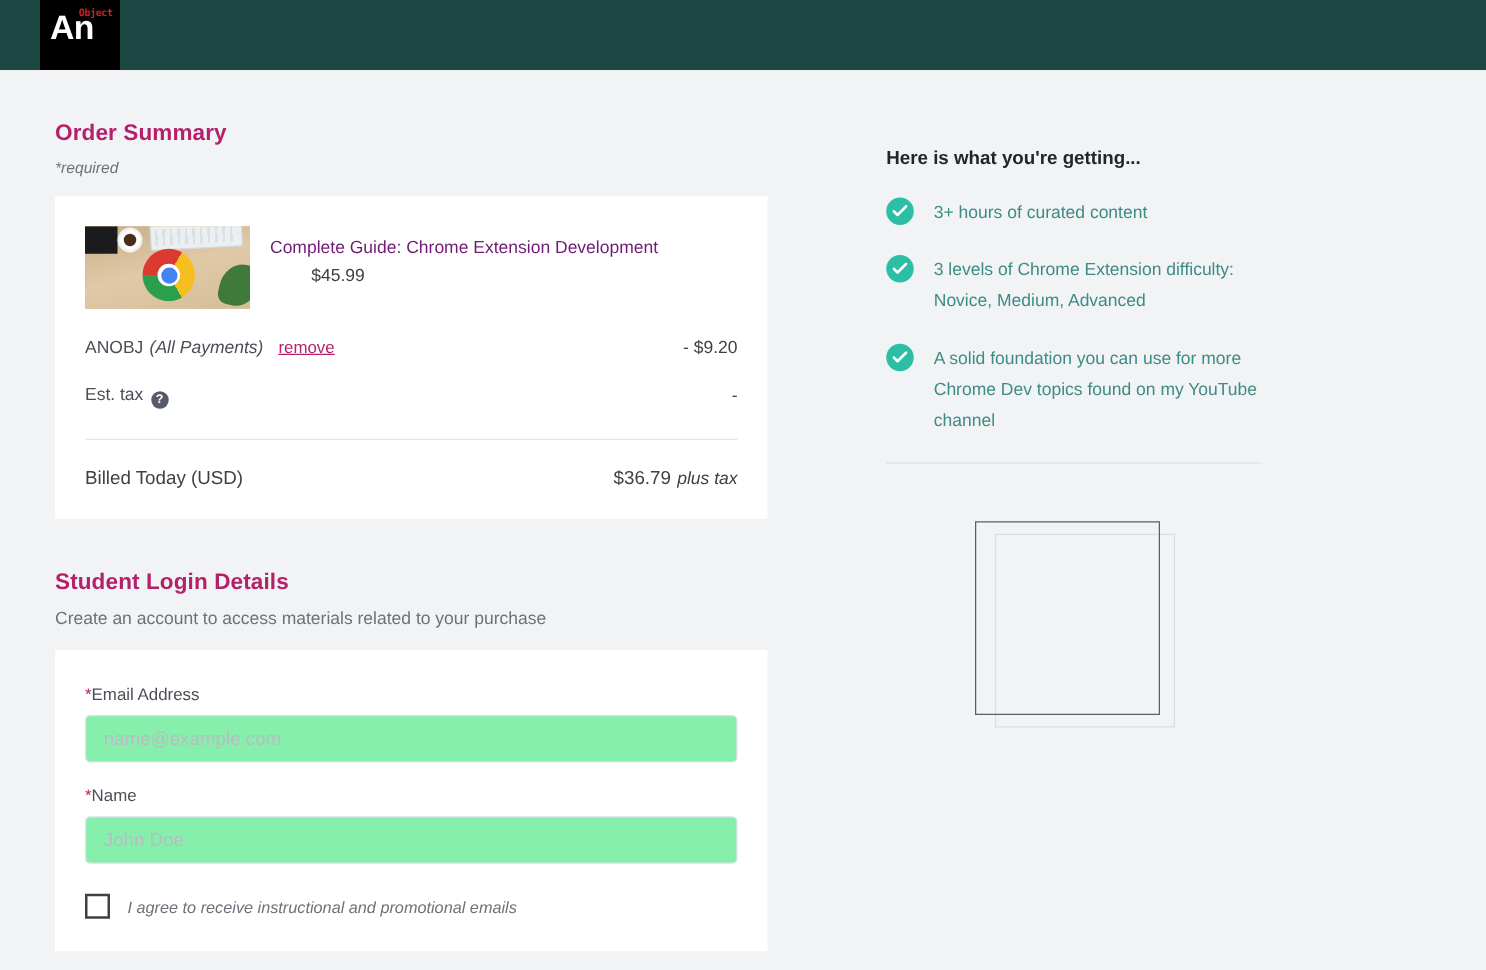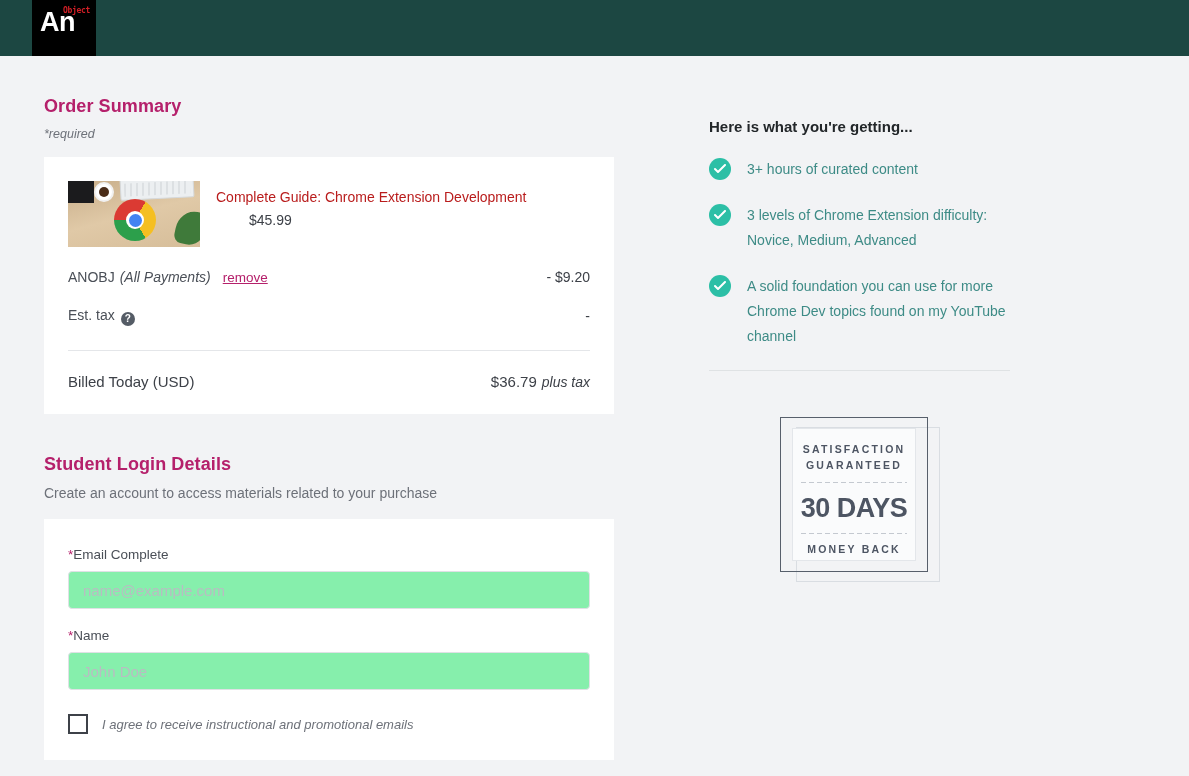--- a/index.html
+++ b/index.html
@@ -184,21 +184,21 @@
     content: "";
     position: absolute;
     left: 50%; top: 50%;
     width: 13px; height: 13px;
     margin: -6.5px 0 0 -6.5px;
     border-radius: 50%;
     background: #4383f2;
   }
 
   .product-info { padding-left: 16px; padding-top: 7px; }
-  .product-name { font-size: 14px; color: #b91c1c; line-height: 1.3; }
+  .product-name { font-size: 14px; color: #701a75; line-height: 1.3; }
   .product-price { font-size: 14px; color: #3d4148; margin-top: 6px; margin-left: 33px; }
 
   .line-row {
     display: flex;
     align-items: center;
     justify-content: space-between;
     margin-top: 22px;
     font-size: 14px;
     color: #4a4f57;
   }
@@ -435,21 +435,21 @@
           <span>$36.79</span><span class="plus-tax">plus tax</span>
         </div>
       </div>
     </div>
 
     <h2 class="section-title" style="margin-top:40px;">Student Login Details</h2>
     <div class="section-sub">Create an account to access materials related to your purchase</div>
 
     <div class="card form-card">
       <div class="field-block">
-        <div class="field-label"><span class="star">*</span><span>Email Complete</span></div>
+        <div class="field-label"><span class="star">*</span><span>Email Address</span></div>
         <input class="text-input" type="text" placeholder="name@example.com" style="">
       </div>
 
       <div class="field-block">
         <div class="field-label"><span class="star">*</span><span>Name</span></div>
         <input class="text-input" type="text" placeholder="John Doe" style="">
       </div>
 
       <div class="checkbox-row">
         <div class="checkbox"></div>
@@ -486,24 +486,16 @@
           </svg>
       </div>
       <div class="benefit-text">A solid foundation you can use for more Chrome Dev topics found on my YouTube channel</div>
     </div>
 
     <div class="right-divider"></div>
 
     <div class="badge-wrap">
       <div class="badge-outer-back"></div>
       <div class="badge-outer-front"></div>
-      <div class="badge-inner">
-        <div class="badge-line1">SATISFACTION</div>
-        <div class="badge-line2">GUARANTEED</div>
-        <div class="badge-rule"></div>
-        <div class="badge-days">30 DAYS</div>
-        <div class="badge-rule"></div>
-        <div class="badge-money">MONEY BACK</div>
-      </div>
     </div>
   </div>
 
 </div>
 
 </body></html>

